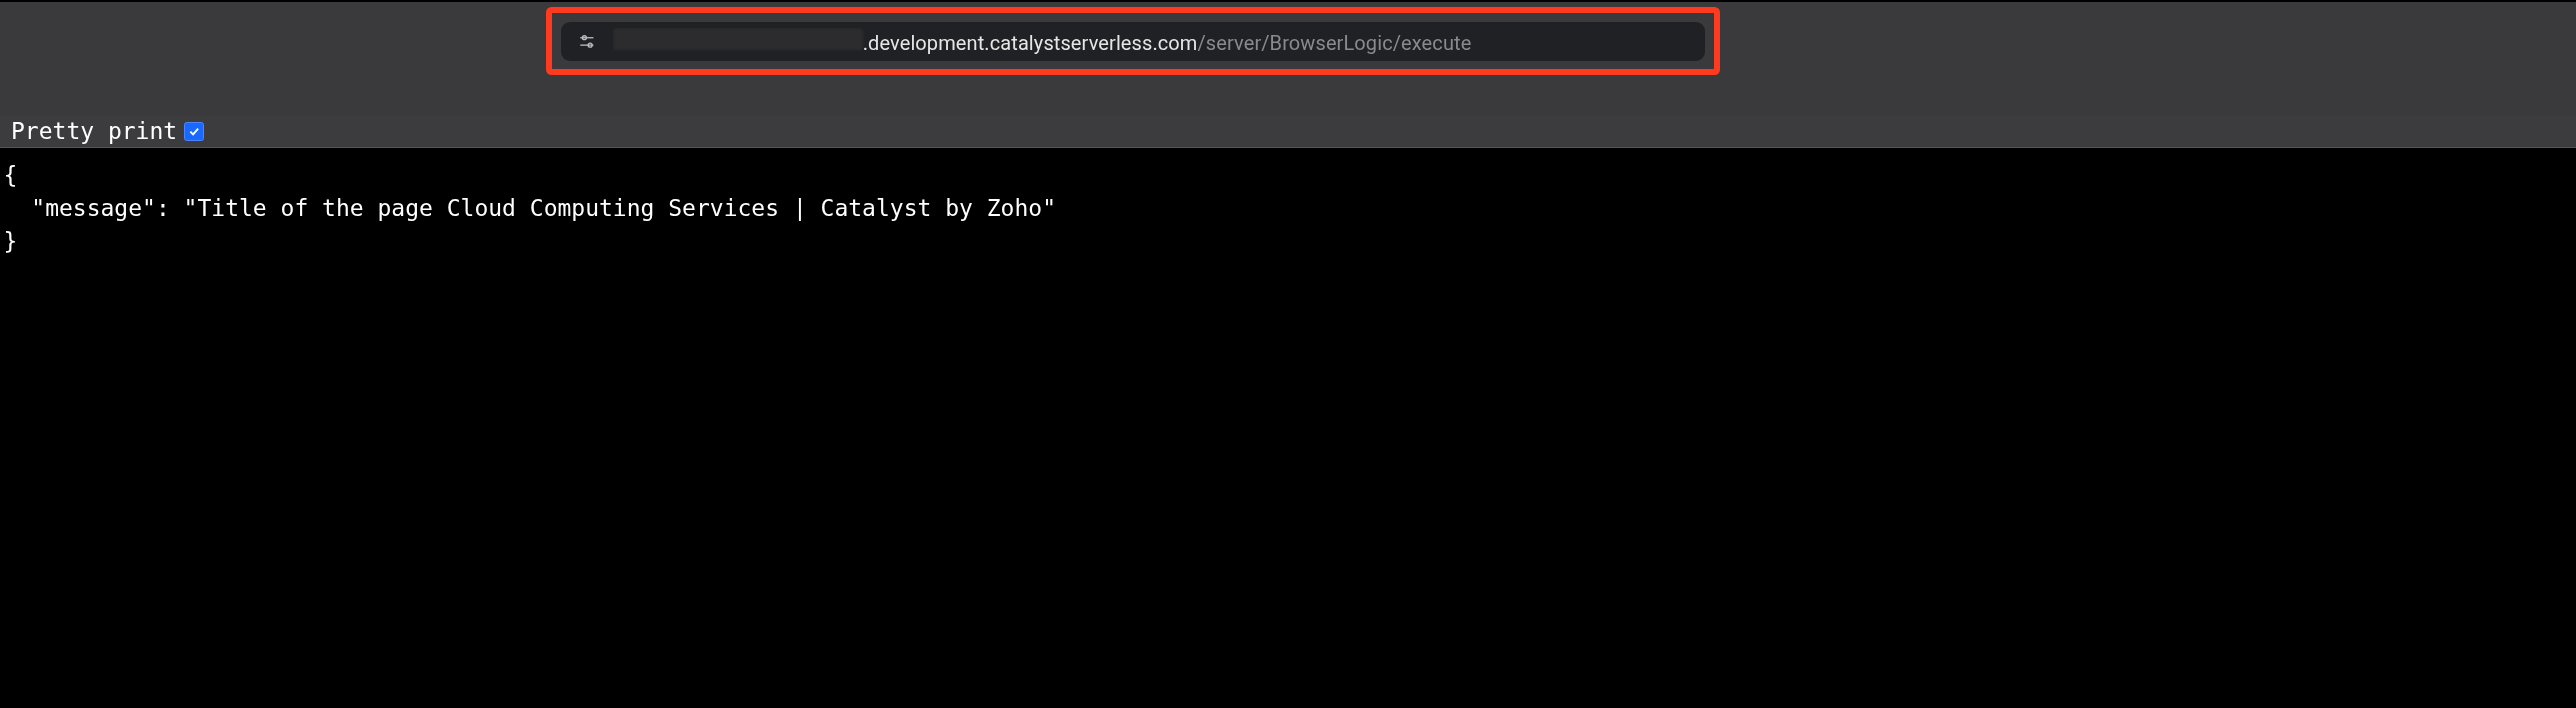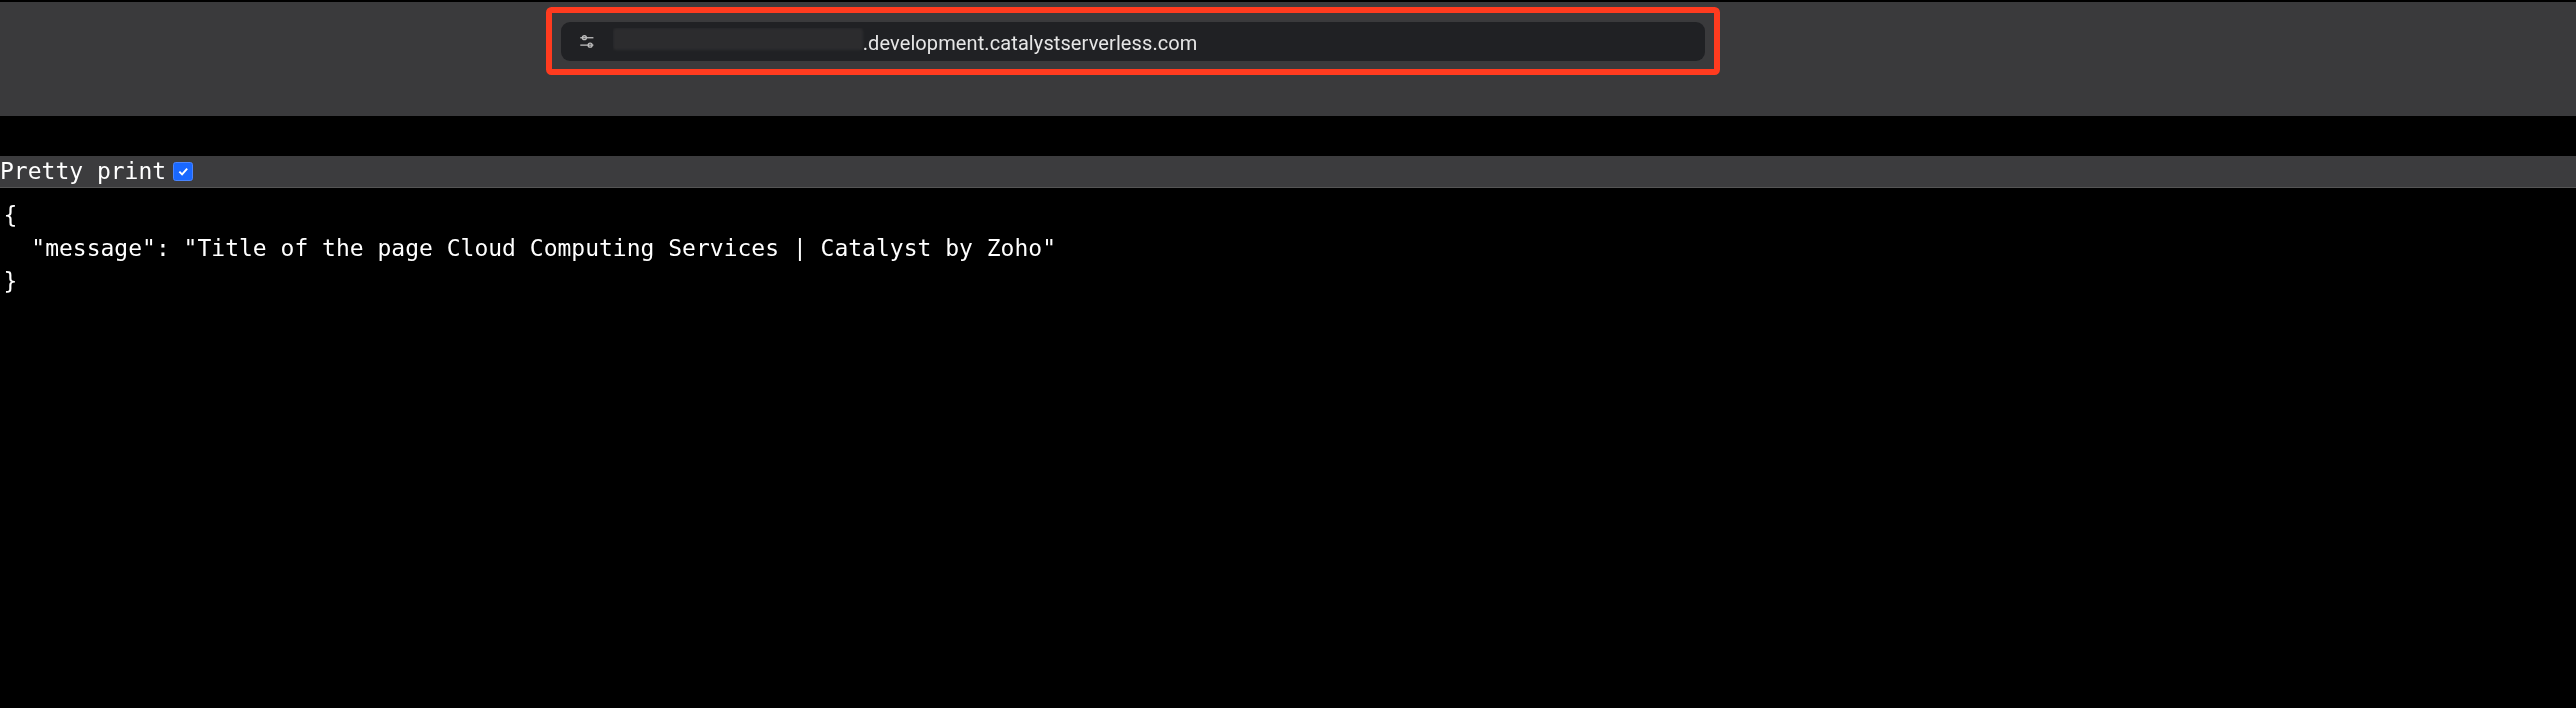--- a/index.html
+++ b/index.html
@@ -78,23 +78,22 @@
       background: #3a3a3c;
       height: 40px;
       width: 100%;
     }
     .pretty-bar {
       background: #3c3c3e;
       height: 32px;
       width: 100%;
       display: flex;
       align-items: center;
-      padding-left: 0;
+      padding-left: 11px;
       border-bottom: 0.9px solid #555;
-      margin-top: 40px;
     }
     .pretty-label {
       color: #ffffff;
       font-family: ui-monospace, "SF Mono", Menlo, Consolas, monospace;
       font-size: 23px;
       line-height: 1;
       white-space: pre;
     }
     .pretty-checkbox {
       width: 19.7px;
@@ -130,20 +129,21 @@
     <div class="address-bar">
       <svg class="tune-icon" width="19.7" height="19.7" viewBox="0 0 24 24">
         <line x1="4" y1="7" x2="20" y2="7"></line>
         <circle cx="9" cy="7" r="2.4"></circle>
         <line x1="4" y1="16" x2="20" y2="16"></line>
         <circle cx="16" cy="16" r="2.4"></circle>
       </svg>
       <div class="url-text">
         <span class="url-redacted"></span>
         <span class="url-host">.development.catalystserverless.com</span>
+        <span class="url-path">/server/BrowserLogic/execute</span>
       </div>
     </div>
   </div>
 </div>
 
 <div class="tabstrip-gap"></div>
 
 <div class="pretty-bar">
   <span class="pretty-label">Pretty print</span>
   <span class="pretty-checkbox">

